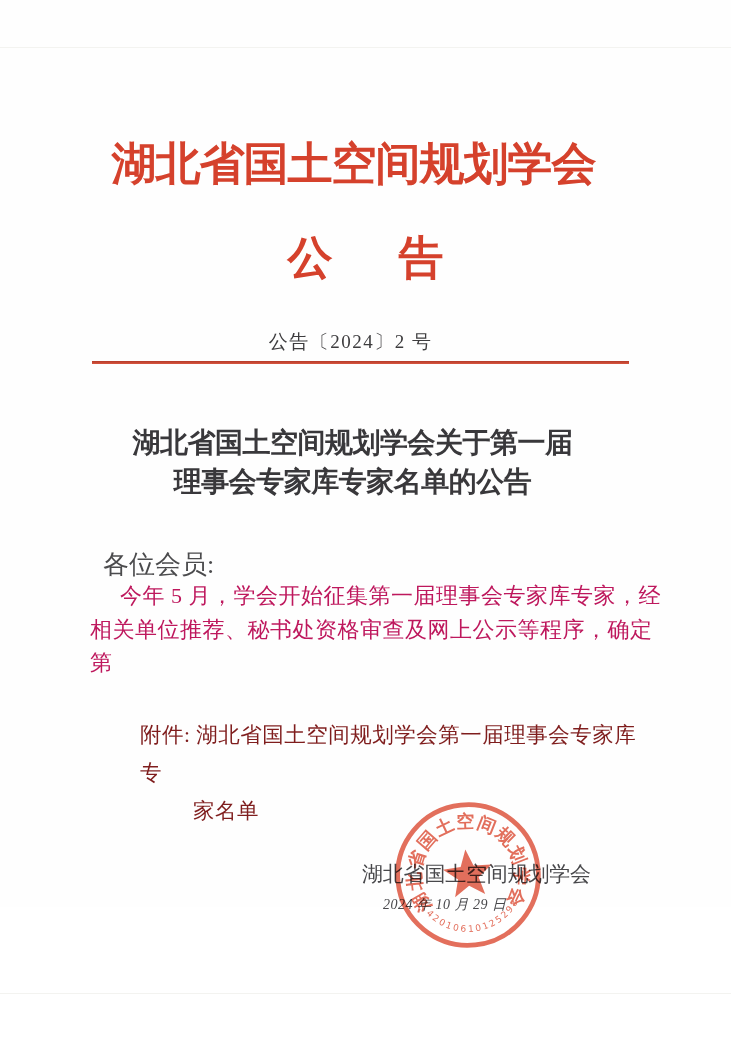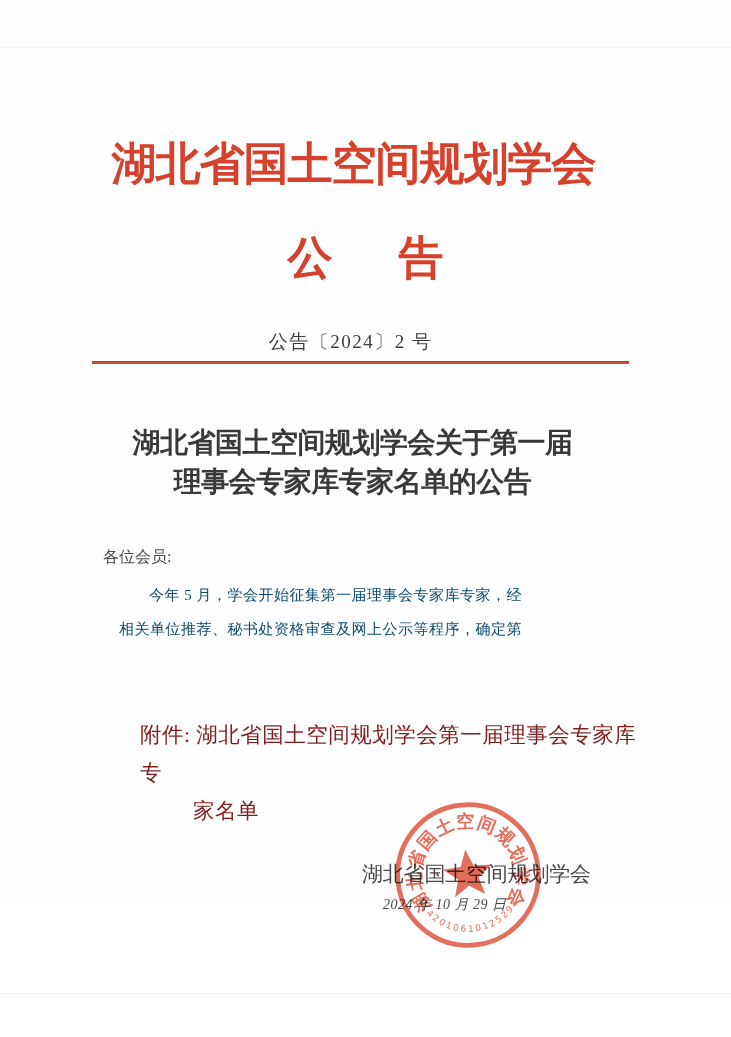--- a/index.html
+++ b/index.html
@@ -44,27 +44,27 @@
     background: linear-gradient(#b43a28, #d85640);
   }
   .doc-title {
     left: -13px; top: 423px;
     font-size: 28px; font-weight: bold;
     line-height: 39px; letter-spacing: -0.5px;
     color: #39383b;
   }
   .salutation {
     position: absolute; left: 103px; top: 547px;
-    font-size: 16px; color: #4b4b4d;
+    font-size: 26px; color: #4b4b4d;
   }
   .body-para {
-    position: absolute; left: 119px; top: 579px;
+    position: absolute; left: 90px; top: 579px;
     width: 575px;
-    font-size: 15px; line-height: 33.5px;
-    letter-spacing: 0.5px; color: #0c4a6e;
+    font-size: 22px; line-height: 33.5px;
+    letter-spacing: 0.5px; color: #be185d;
   }
   .body-para .line-1 { text-indent: 30px; }
   .attachment {
     position: absolute; left: 140px; top: 716px;
     width: 500px;
     font-size: 21.5px; line-height: 38px;
     letter-spacing: 0.5px; color: #7f1d1d;
   }
   .attachment .att-line-2 { margin-left: 53px; }
   .signer {

